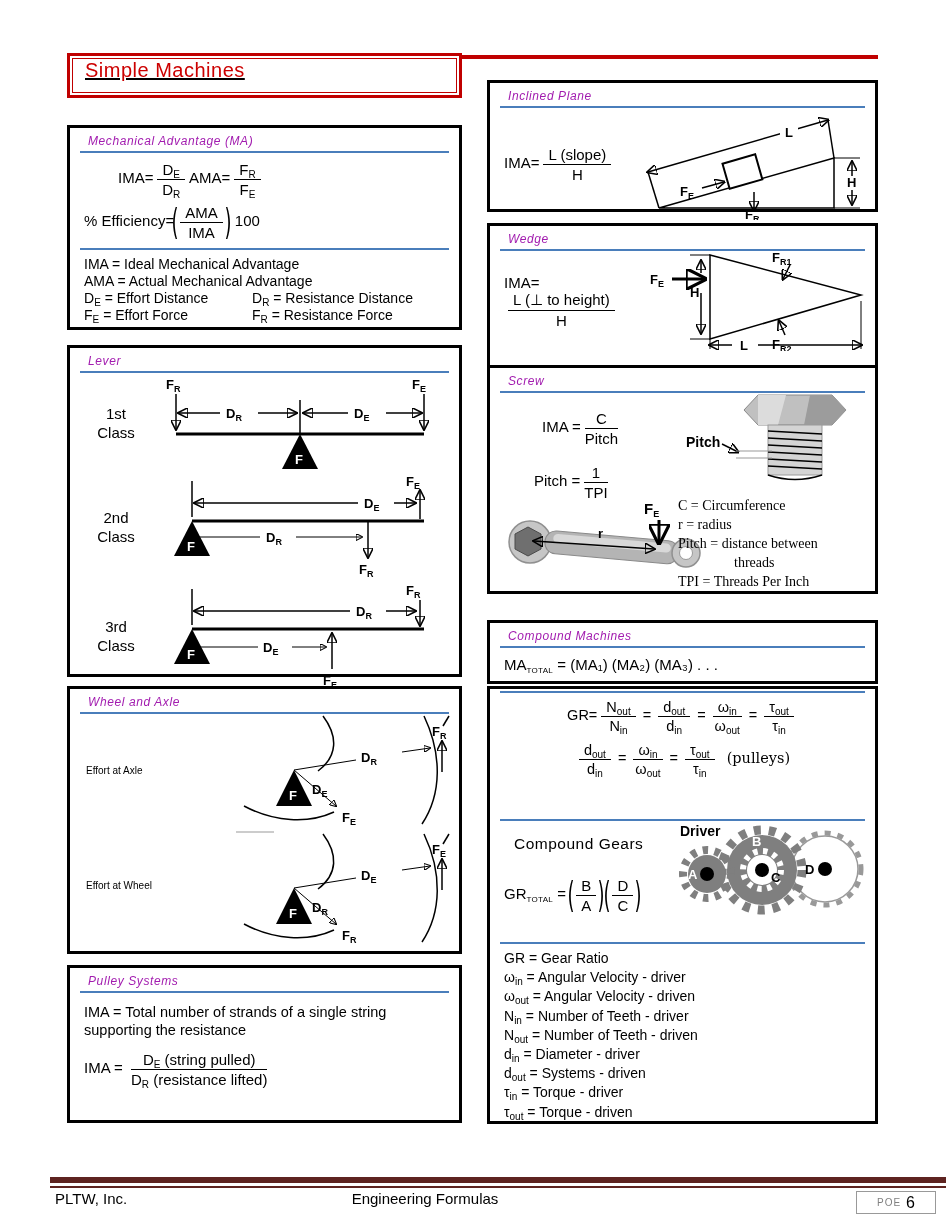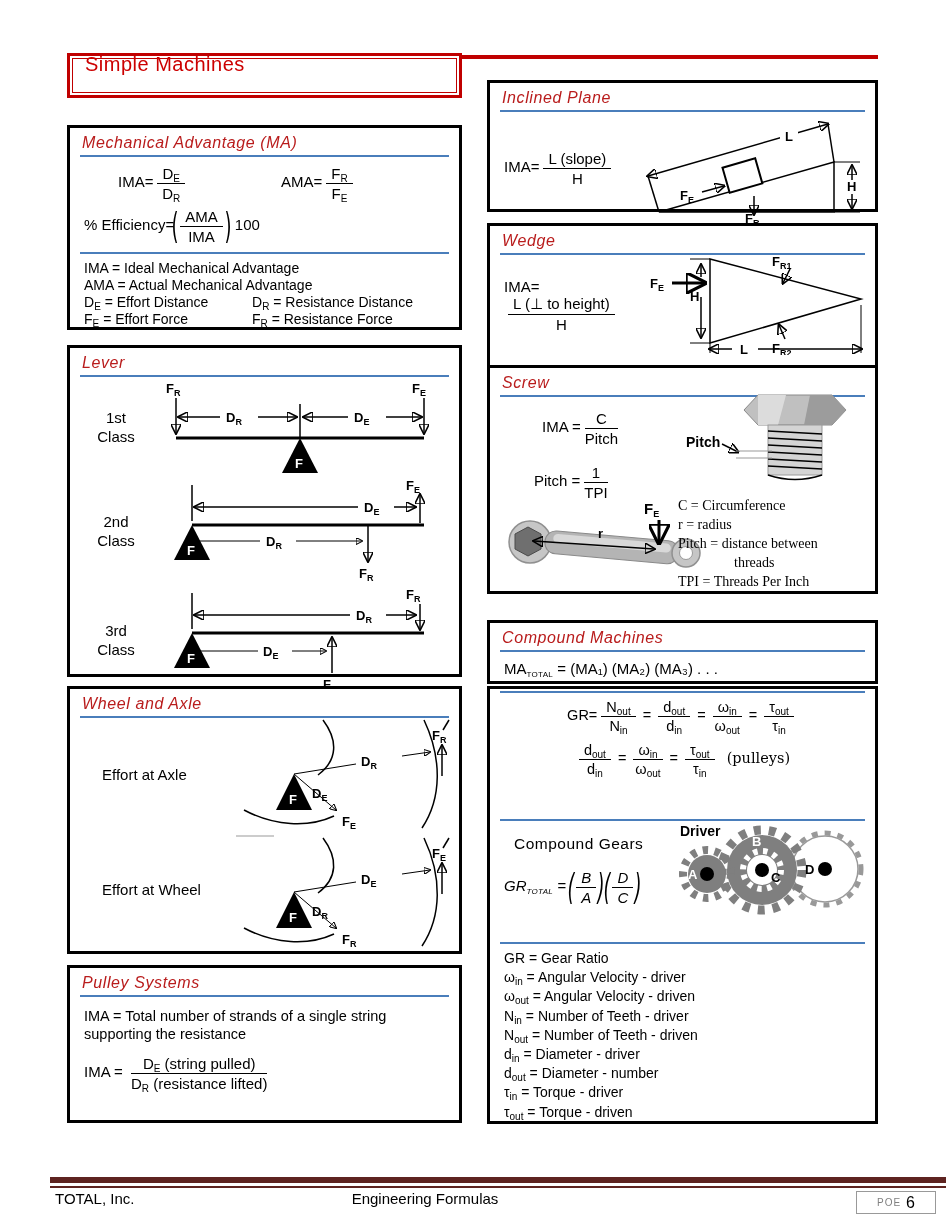--- a/index.html
+++ b/index.html
@@ -1,50 +1,50 @@
 <!DOCTYPE html>
 <html><head>
 <meta charset="utf-8">
 <style>
   html,body{margin:0;padding:0;background:#fff;}
   .page{position:relative;width:950px;height:1230px;background:#fff;overflow:hidden;
         font-family:"Liberation Sans","DejaVu Sans",sans-serif;color:#000;}
   .box{position:absolute;border:3px solid #000;background:#fff;box-sizing:border-box;}
-  .bh{font-style:italic;font-size:16px;letter-spacing:.6px;padding:6px 12px 1px;color:#b91c1c;}
+  .bh{font-style:italic;font-size:12px;letter-spacing:.6px;padding:6px 18px 1px;color:#a21caf;}
   .bh-line{border-top:2px solid #4A7EBB;margin:2px 10px 0;}
   .divider{border-top:2px solid #4A7EBB;margin:0 10px;}
   .formula{font-size:15px;}
   .fr{display:inline-block;vertical-align:middle;text-align:center;margin:0 4px;}
   .fr .nm{display:block;border-bottom:1.5px solid #000;padding:0 5px 1px;}
   .fr .dn{display:block;padding-top:1px;}
   sub{font-size:10px;vertical-align:-3px;line-height:0;}
   sub.tiny{font-size:8px;letter-spacing:.3px;}
   .bp{display:inline-block;font-size:36px;font-weight:400;transform:scaleX(.5);
       vertical-align:middle;margin:0 -6px;line-height:.95;font-family:"DejaVu Sans",sans-serif;}
   .eq{margin:0 3px;}
   
   .title-outer{position:absolute;left:67px;top:53px;width:395px;height:45px;
                border:3px solid #C00000;box-sizing:border-box;padding:2px;background:#fff;z-index:2;}
   .title-inner{border:1px solid #C00000;height:100%;box-sizing:border-box;
-               display:flex;align-items:flex-end;padding:16px 12px;}
+               display:flex;align-items:flex-start;padding:0 12px;text-decoration:underline;}
   .title-text{color:#CC0000;font-size:20px;letter-spacing:.5px;}
   .top-rule{position:absolute;left:120px;top:55px;width:758px;height:4px;background:#C00000;}
   
   svg text{font-family:"Liberation Sans",sans-serif;font-weight:bold;font-size:13px;fill:#000;stroke:none;}
   svg .sub{font-size:9px;}
   svg .wh{fill:#fff;}
   svg line,svg path{stroke:#000;stroke-width:1.5;fill:none;}
   svg .thick{stroke-width:3;}
   svg .thin{stroke-width:1;}
   svg .gray{stroke:#999;}
   svg polygon.ful{fill:#000;stroke:none;}
   .lrow{display:flex;align-items:center;}
   .lclass{width:92px;text-align:center;font-size:15px;line-height:19px;}
   .wrow{display:flex;align-items:center;}
-  .wlabel{width:138px;font-size:15px;padding-left:32px;box-sizing:border-box;}
+  .wlabel{width:138px;font-size:10px;padding-left:16px;box-sizing:border-box;}
   .defs{font-size:14px;line-height:17px;padding:6px 14px 0;}
   .defrow{display:flex;}
   .defrow .cell1{width:168px;}
   
   .f-bar{position:absolute;left:50px;top:1177px;width:896px;height:6px;background:#5E2320;}
   .f-line{position:absolute;left:50px;top:1186px;width:896px;height:2px;background:#5E2320;}
   .f-left{position:absolute;left:55px;top:1190px;font-size:15px;}
   .f-center{position:absolute;left:300px;top:1190px;width:250px;text-align:center;font-size:15px;}
   .badge{position:absolute;left:856px;top:1191px;width:80px;height:23px;border:1.5px solid #999;
          box-sizing:border-box;display:flex;align-items:center;justify-content:center;gap:5px;background:#fff;}
@@ -72,21 +72,21 @@
     </div>
   </div>
 
   <div class="box" style="left:67px;top:125px;width:395px;height:205px;">
     <div class="bh">Mechanical Advantage (MA)</div>
     <div class="bh-line"></div>
     <div class="formula" style="display:flex;align-items:center;padding:8px 0 2px 48px;">
       <span>
         <span>IMA=</span><span class="fr"><span class="nm"><span>D</span><sub>E</sub></span><span class="dn"><span>D</span><sub>R</sub></span></span>
       </span>
-      <span style="margin-left:92px;">
+      <span style="">
         <span>AMA=</span><span class="fr"><span class="nm"><span>F</span><sub>R</sub></span><span class="dn"><span>F</span><sub>E</sub></span></span>
       </span>
     </div>
     <div class="formula" style="padding:4px 0 2px 14px;">
       <span>% Efficiency=</span><span class="bp">(</span><span class="fr"><span class="nm">AMA</span><span class="dn">IMA</span></span><span class="bp">)</span><span style="margin-left:6px;">100</span>
     </div>
     <div class="divider" style="margin-top:5px;"></div>
     <div class="defs">
       <div>IMA = Ideal Mechanical Advantage</div>
       <div>AMA = Actual Mechanical Advantage</div>
@@ -386,43 +386,43 @@
       <circle cx="217" cy="52" r="7" fill="#000" stroke="none"></circle>
       <circle cx="272" cy="48" r="7" fill="#000" stroke="none"></circle>
       <circle cx="335" cy="47" r="7" fill="#000" stroke="none"></circle>
       <text x="190" y="14" style="font-size:14px;">Driver</text>
       <text class="wh" x="198" y="57">A</text>
       <text class="wh" x="262" y="24">B</text>
       <text x="281" y="60">C</text>
       <text x="315" y="52">D</text>
     </svg>
 
-    <div class="formula" style="position:absolute;left:14px;top:180px;font-style:italic;">
+    <div class="formula" style="position:absolute;left:14px;top:188px;">
       <span>GR</span><sub class="tiny">TOTAL</sub> <span>=</span>
       <span class="bp">(</span><span class="fr"><span class="nm">B</span><span class="dn">A</span></span><span class="bp">)</span>
       <span class="bp">(</span><span class="fr"><span class="nm">D</span><span class="dn">C</span></span><span class="bp">)</span>
     </div>
 
     <div class="divider" style="position:absolute;left:0;right:0;top:253px;"></div>
 
     <div style="position:absolute;left:14px;top:260px;font-size:14px;line-height:19.2px;">
       <div><span>GR</span><sub></sub><span> = Gear Ratio</span></div>
       <div><span>ω</span><sub>in</sub><span> = Angular Velocity - driver</span></div>
       <div><span>ω</span><sub>out</sub><span> = Angular Velocity - driven</span></div>
       <div><span>N</span><sub>in</sub><span> = Number of Teeth - driver</span></div>
       <div><span>N</span><sub>out</sub><span> = Number of Teeth - driven</span></div>
       <div><span>d</span><sub>in</sub><span> = Diameter - driver</span></div>
-      <div><span>d</span><sub>out</sub><span> = Diameter - number</span></div>
+      <div><span>d</span><sub>out</sub><span> = Systems - driven</span></div>
       <div><span>τ</span><sub>in</sub><span> = Torque - driver</span></div>
       <div><span>τ</span><sub>out</sub><span> = Torque - driven</span></div>
     </div>
   </div>
 
   <div class="f-bar"></div>
   <div class="f-line"></div>
-  <div class="f-left">TOTAL, Inc.</div>
+  <div class="f-left">PLTW, Inc.</div>
   <div class="f-center">Engineering Formulas</div>
   <div class="badge">
     <span class="bl">POE</span>
     <span class="bn">6</span>
   </div>
 
 </div>
 
 </body></html>

